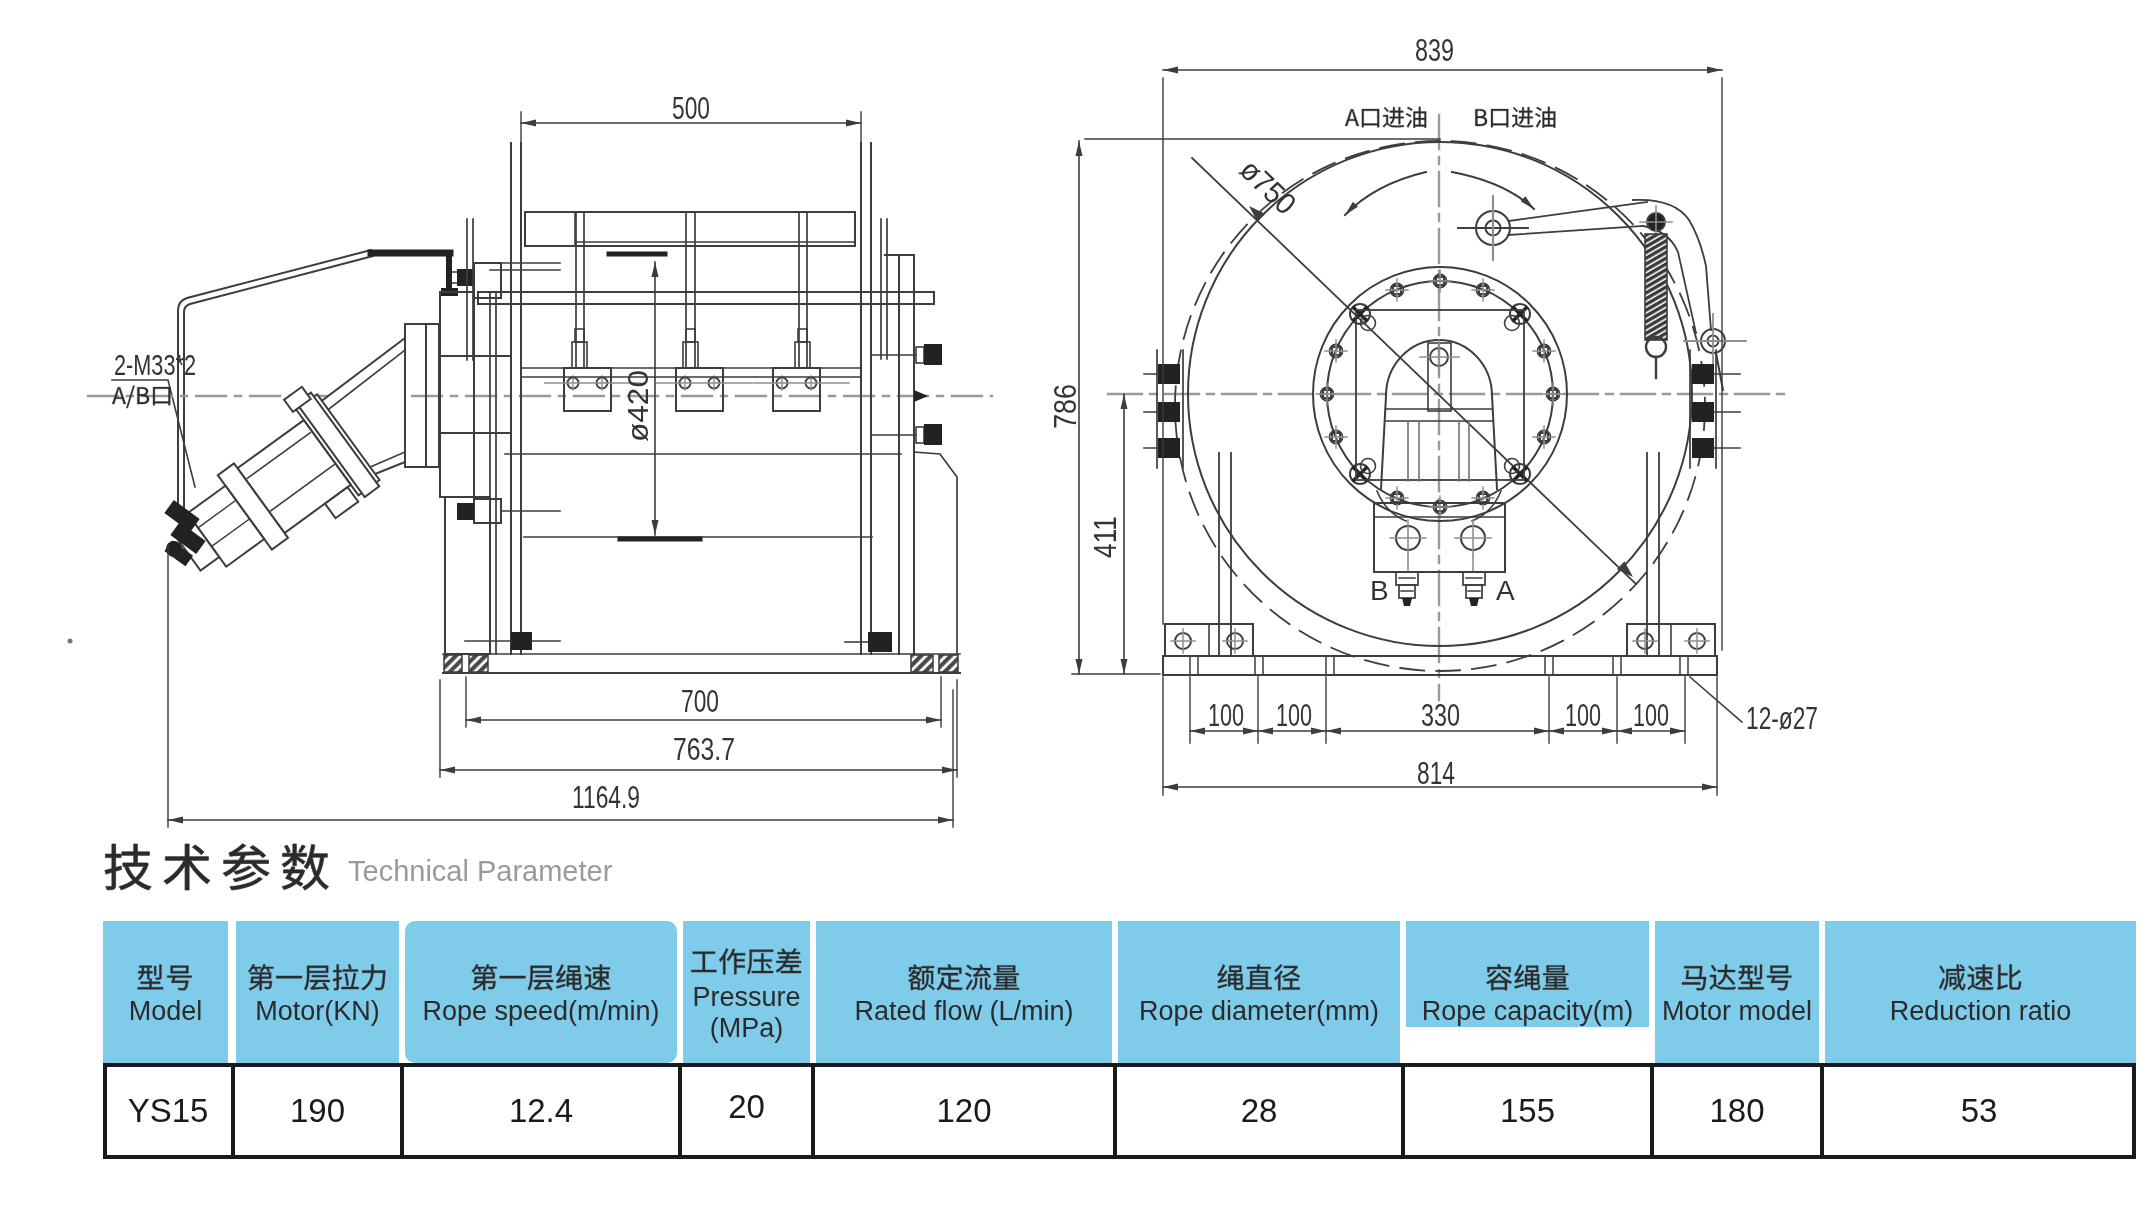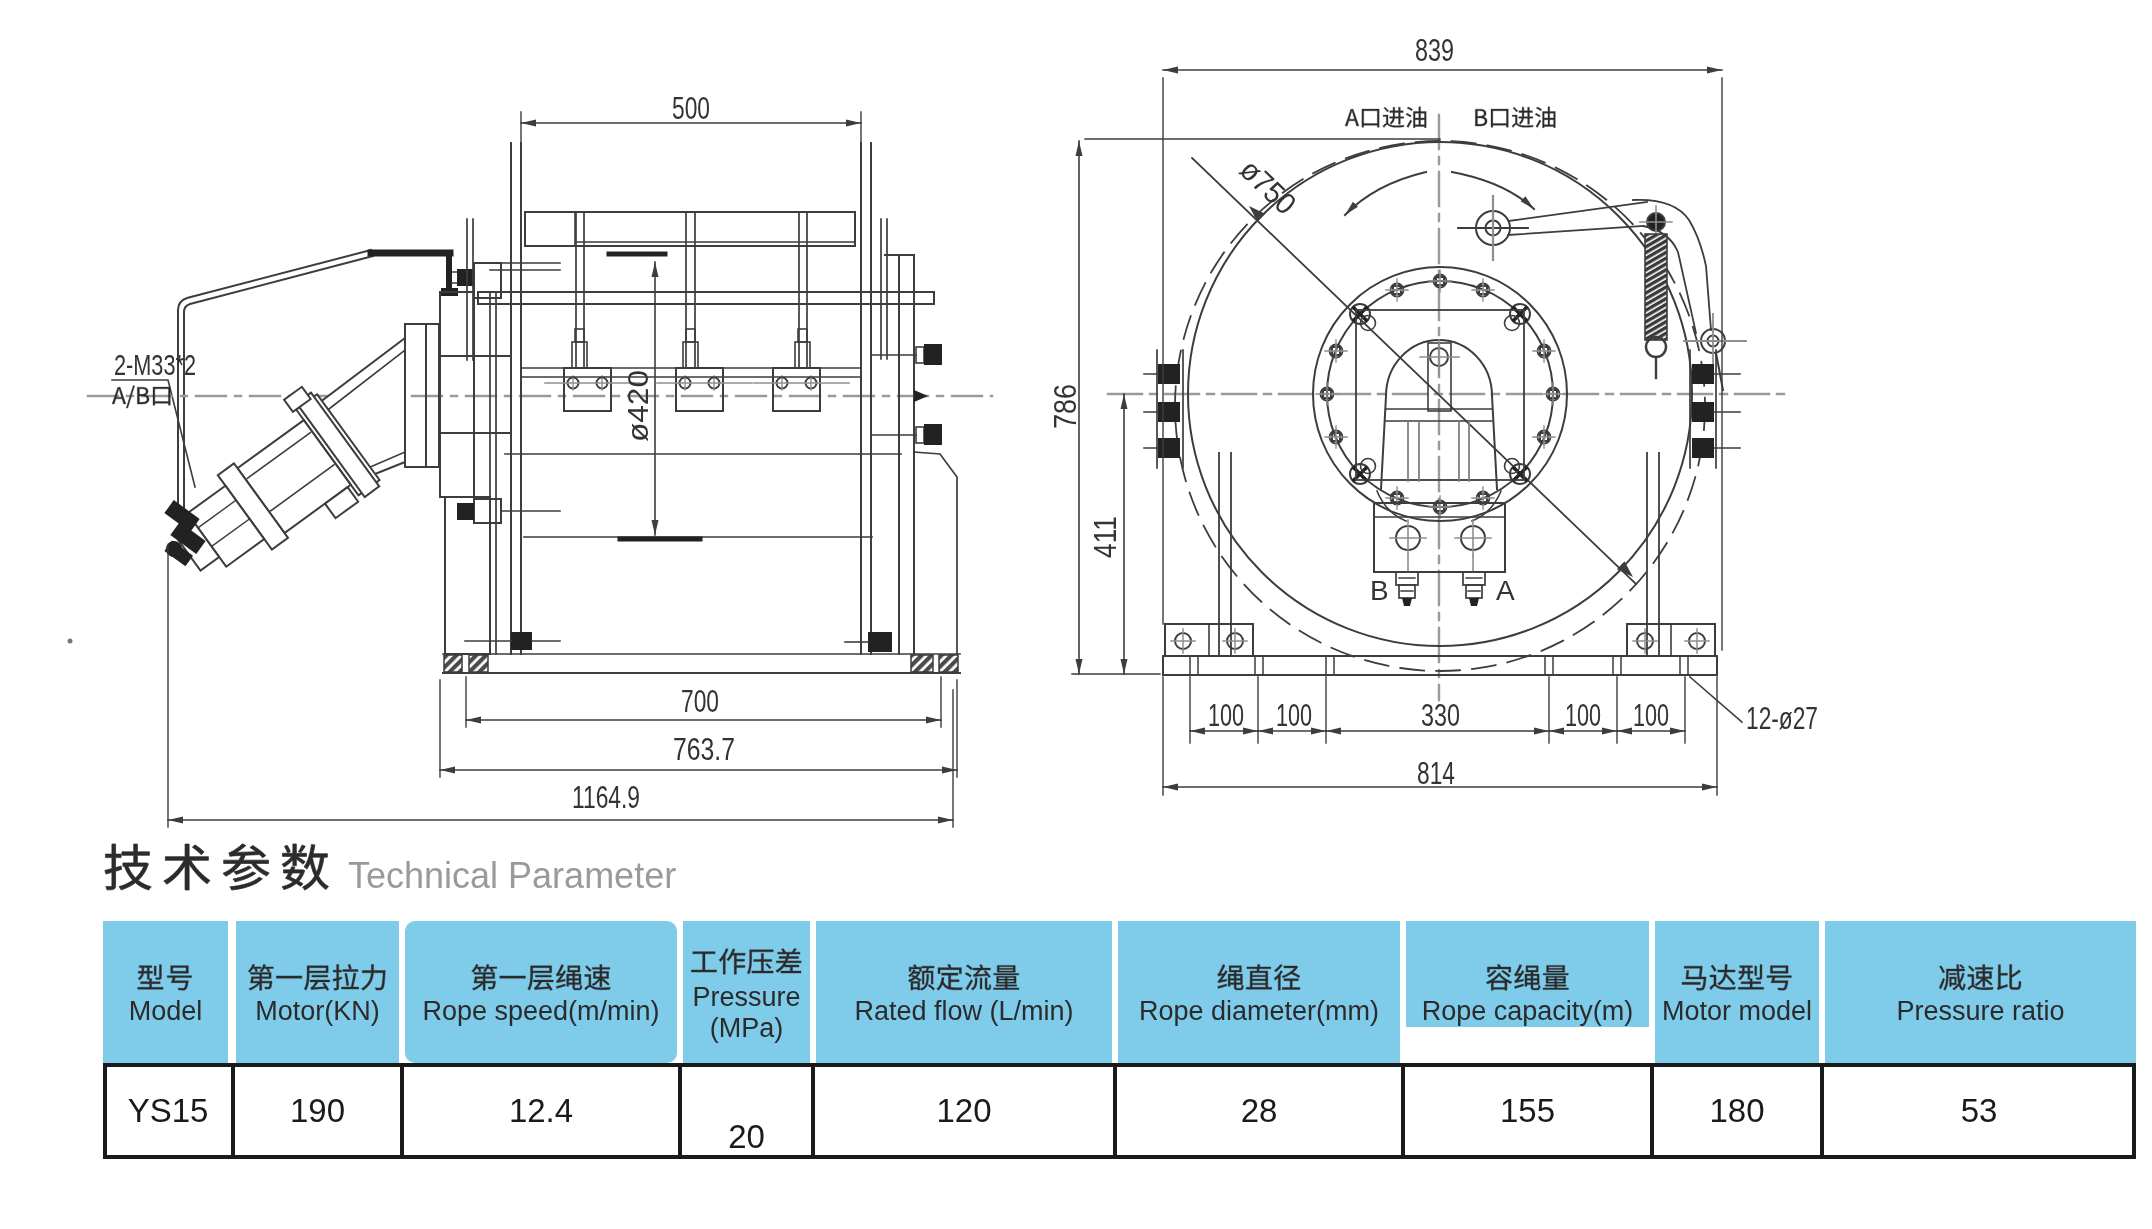--- a/index.html
+++ b/index.html
@@ -485,21 +485,21 @@
 <use href="#cjk_h6" transform="translate(1216.6,988) scale(0.028)"></use>
 <use href="#cjk_h7" transform="translate(1485.1,988) scale(0.028)"></use>
 <use href="#cjk_h8" transform="translate(1680.4,988) scale(0.028)"></use>
 <use href="#cjk_h9" transform="translate(1938.1,988) scale(0.028)"></use>
 <use href="#cjk_pA" transform="translate(1345.0,126) scale(0.023)"></use>
 <use href="#cjk_pB" transform="translate(1473.0,126) scale(0.023)"></use>
 <use href="#cjk_ab" transform="translate(112.0,404) scale(0.023)"></use>
 </g>
 </svg>
 
-<div style="position:absolute;left:348px;top:855px;font-size:36px;color:#9a9a9a;">Technical Parameter</div>
+<div style="position:absolute;left:348px;top:855px;font-size:29px;color:#9a9a9a;">Technical Parameter</div>
 
 <div class="hcell" style="left:103px;top:921px;width:125px;height:142px;">
       <div class="en">Model</div>
     </div>
 
 <div class="hcell" style="left:236px;top:921px;width:163px;height:142px;">
       <div class="en">Motor(KN)</div>
     </div>
 
 <div class="hcell" style="left:405px;top:921px;width:272px;height:142px;border-radius:10px;">
@@ -521,32 +521,32 @@
 
 <div class="hcell" style="left:1406px;top:921px;width:243px;height:106px;">
       <div class="en">Rope capacity(m)</div>
     </div>
 
 <div class="hcell" style="left:1655px;top:921px;width:164px;height:142px;">
       <div class="en">Motor model</div>
     </div>
 
 <div class="hcell" style="left:1825px;top:921px;width:311px;height:142px;">
-      <div class="en">Pressure ratio</div>
+      <div class="en">Reduction ratio</div>
     </div>
 
 <div style="position:absolute;left:103px;top:1063px;width:2033px;height:96px;border:4px solid #1a1a1a;box-sizing:border-box;"></div>
 
 <div class="dcell" style="left:103px;top:1063px;width:130px;height:96px;">YS15</div>
 
 <div class="dcell" style="left:233px;top:1063px;width:169px;height:96px;">190</div>
 
 <div class="dcell" style="left:402px;top:1063px;width:278px;height:96px;">12.4</div>
 
-<div class="dcell" style="left:680px;top:1063px;width:133px;height:88px;margin-top:30px;">20</div>
+<div class="dcell" style="left:680px;top:1063px;width:133px;height:88px;">20</div>
 
 <div class="dcell" style="left:813px;top:1063px;width:302px;height:96px;">120</div>
 
 <div class="dcell" style="left:1115px;top:1063px;width:288px;height:96px;">28</div>
 
 <div class="dcell" style="left:1403px;top:1063px;width:249px;height:96px;">155</div>
 
 <div class="dcell" style="left:1652px;top:1063px;width:170px;height:96px;">180</div>
 
 <div class="dcell" style="left:1822px;top:1063px;width:314px;height:96px;">53</div>

